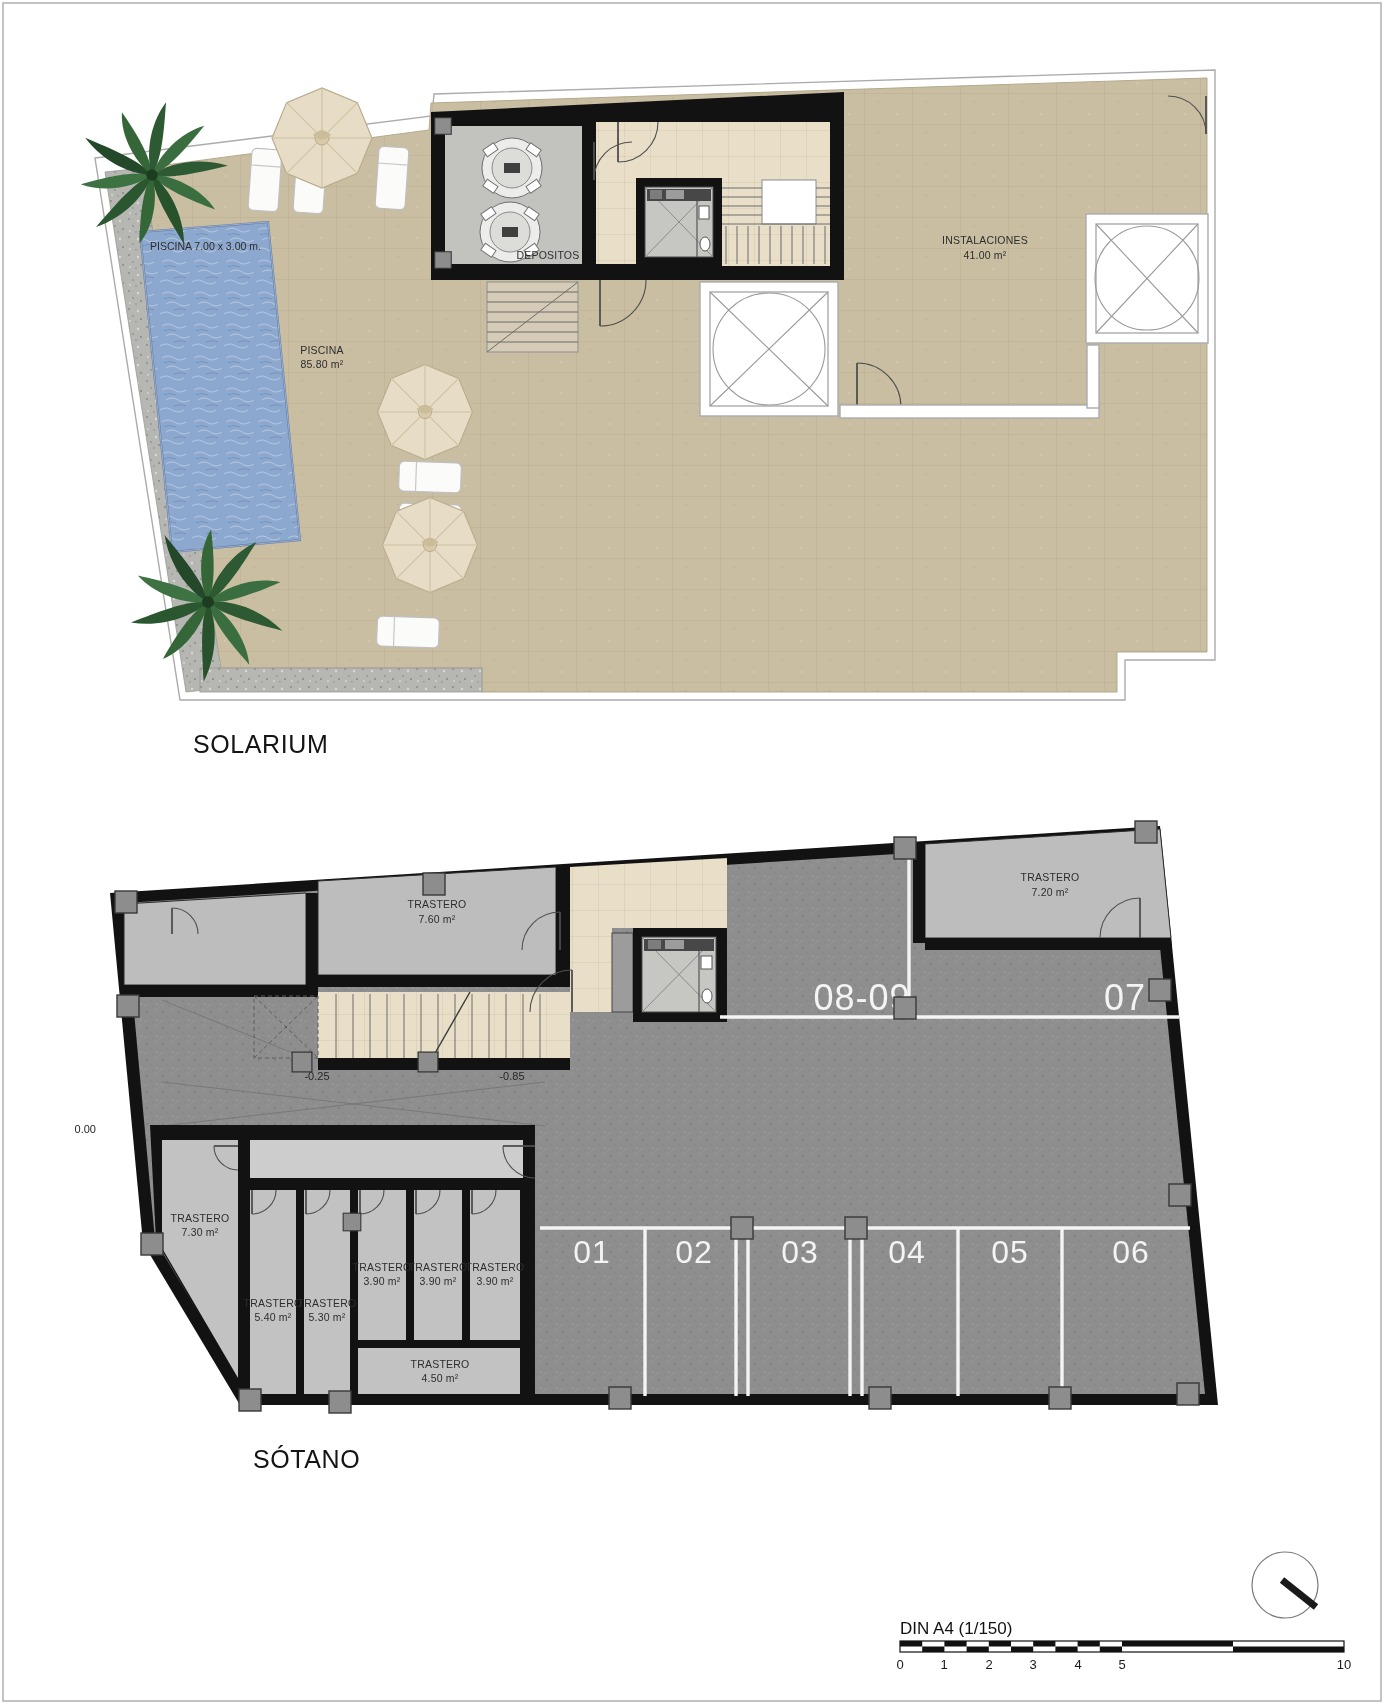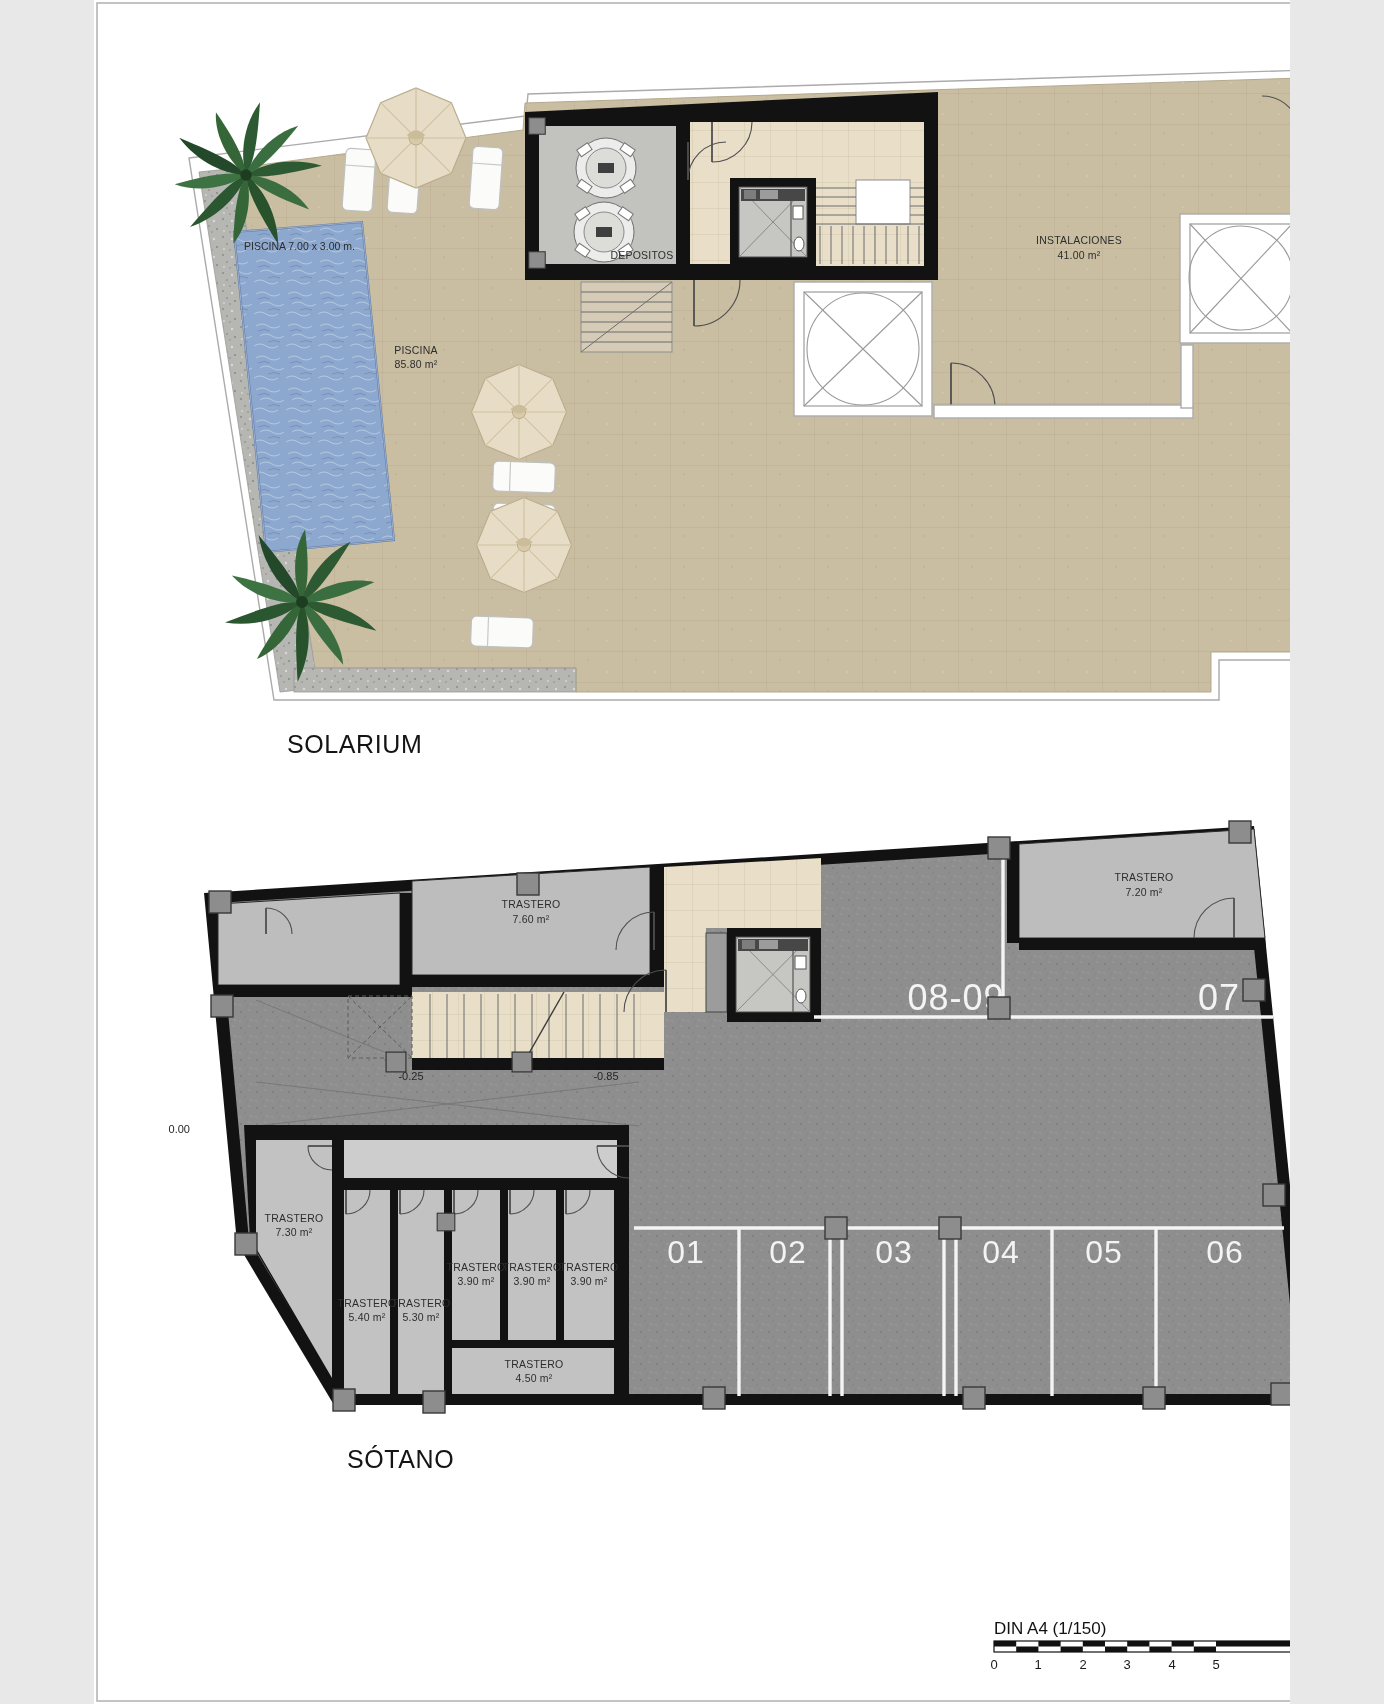--- a/index.html
+++ b/index.html
@@ -1,17 +1,17 @@
 <!DOCTYPE html>
 <html><head>
 <meta charset="utf-8">
 <style>
   html,body{margin:0;padding:0;background:#e8e8e8;}
-  .page{position:relative;width:1172px;height:1704px;background:#ffffff;margin:0 auto;
-        font-family:"Liberation Sans",sans-serif;overflow:hidden;padding-left:24px;}
+  .page{position:relative;width:1384px;height:1704px;background:#ffffff;margin:0 auto;
+        font-family:"Liberation Sans",sans-serif;overflow:hidden;}
   svg{position:absolute;left:0;top:0;}
   text{font-family:"Liberation Sans",sans-serif;}
   .rm{font-size:10.5px;fill:#2d2d2d;text-anchor:middle;letter-spacing:.2px;}
   .rms{font-size:10.5px;fill:#2d2d2d;text-anchor:start;}
   .pk{fill:#f4f4f4;font-size:32px;text-anchor:middle;letter-spacing:1px;}
   .pkt{fill:#f4f4f4;font-size:36px;text-anchor:middle;letter-spacing:1px;}
   .title{font-size:25px;fill:#141414;letter-spacing:.6px;}
   .lvl{font-size:11px;fill:#262626;}
   .tick{font-size:13px;fill:#1a1a1a;text-anchor:middle;}
   .wall{fill:#121212;}

